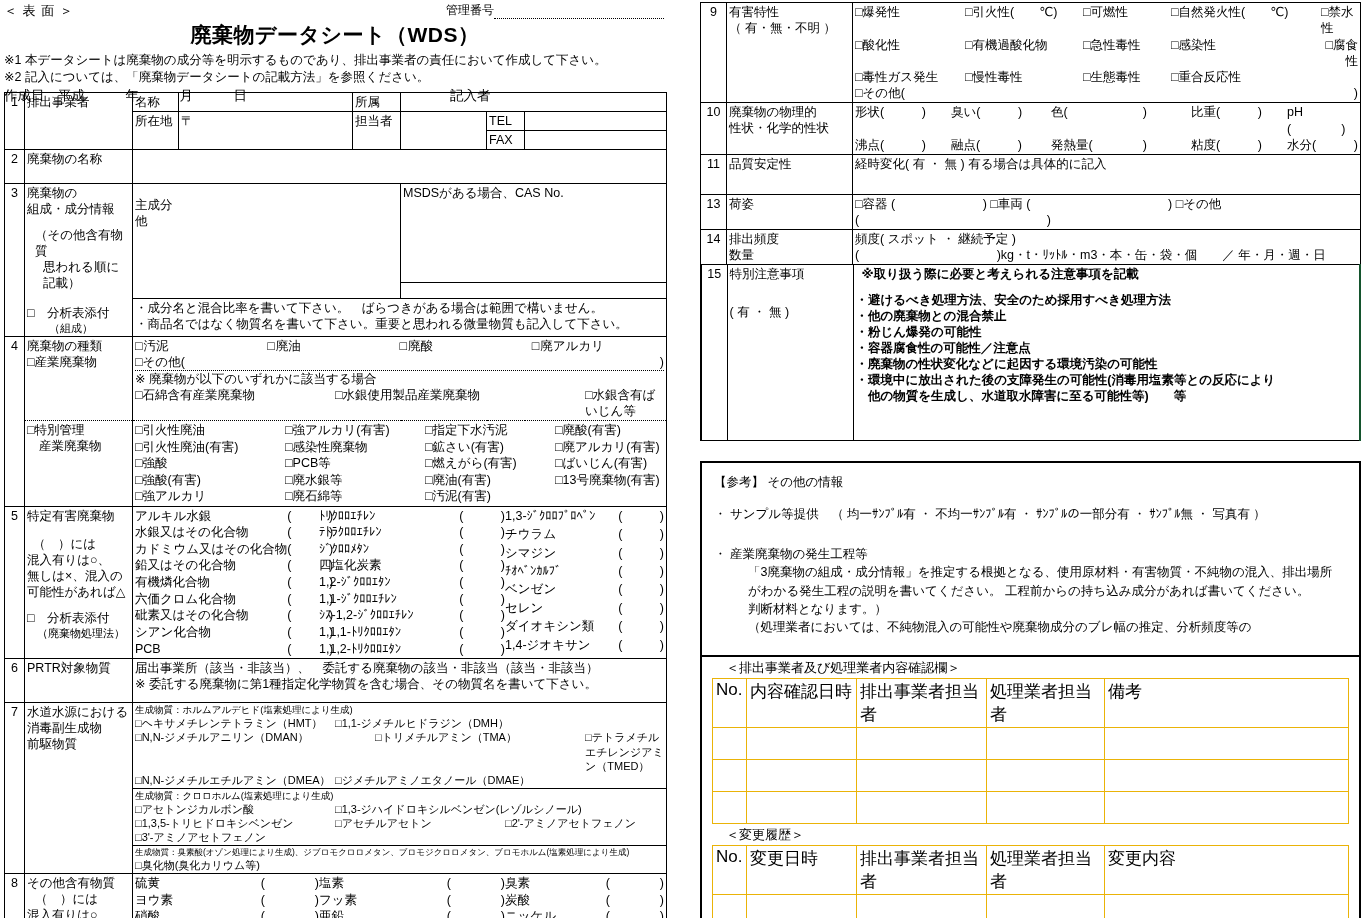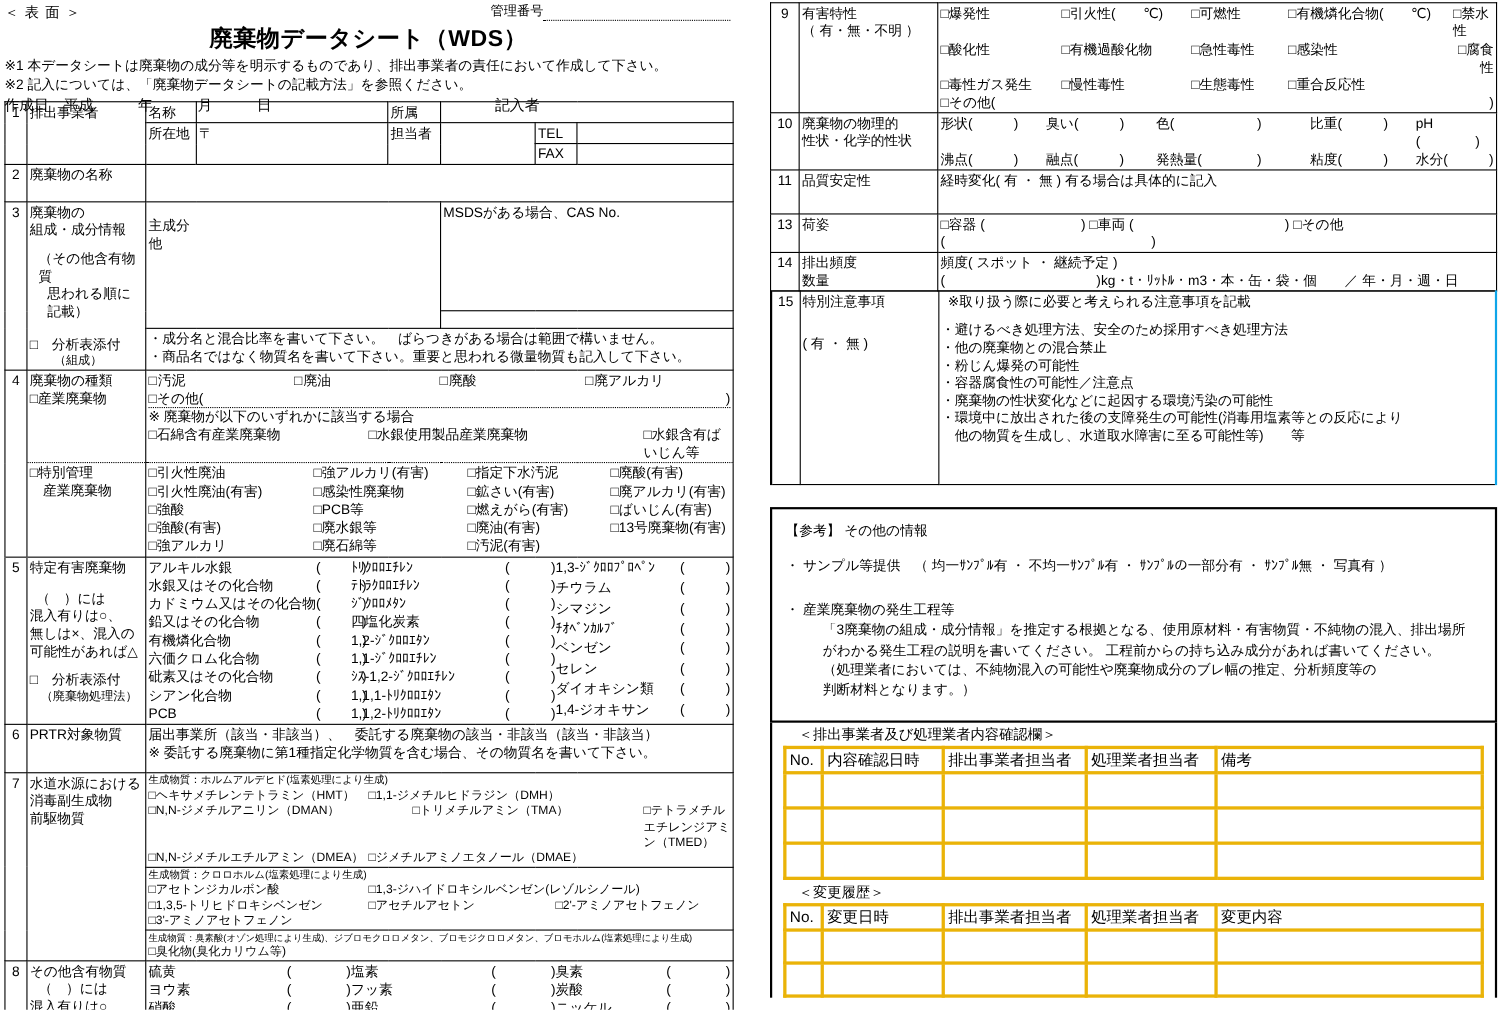--- a/index.html
+++ b/index.html
@@ -79,21 +79,21 @@
   
   .refbox {
     border: 2px solid #000; padding: 10px 12px 8px 12px;
     font-size: 12.5px; line-height: 1.45;
   }
   .refbox .ttl { margin-bottom: 14px; }
   .indent2 { padding-left: 34px; }
 
   table.grid2 { border-collapse: collapse; width: 100%; table-layout: fixed; }
   table.grid2 td {
-    border: 3px solid #eab308; font-size: 14px; padding: 1px 3px;
+    border: 1px solid #eab308; font-size: 17px; padding: 1px 3px;
     height: 19px; vertical-align: top;
   }
   table.grid2 td.hd { height: 20px; }
   .sectitle { font-size: 13px; padding: 2px 0 1px 14px; }
   .outer-thick { border: 2px solid #000; }
 </style>
 </head>
 <body>
 
 <div class="page">
@@ -533,21 +533,21 @@
         <td class="no">9</td>
         <td>
           <div>有害特性</div>
           <div>（ 有・無・不明 ）</div>
         </td>
         <td>
           <div class="hazrow" style="grid-template-columns:110px 118px 88px 150px 1fr;">
             <div>□爆発性</div>
             <div>□引火性(　　℃)</div>
             <div>□可燃性</div>
-            <div>□有機燐化合物(　　℃)</div>
+            <div>□自然発火性(　　℃)</div>
             <div>□禁水性</div>
           </div>
           <div class="hazrow" style="grid-template-columns:110px 118px 88px 150px 1fr;">
             <div>□酸化性</div>
             <div>□有機過酸化物</div>
             <div>□急性毒性</div>
             <div>□感染性</div>
             <div style="text-align:right">□腐食性</div>
           </div>
           <div class="hazrow" style="grid-template-columns:110px 118px 88px 1fr;">
@@ -622,21 +622,21 @@
           <col>
         </colgroup>
       <tbody>
           <tr class="thick-top thick-bot">
         <td class="no" style="border-left:2px solid #000;">15</td>
         <td>
           <div>特別注意事項</div>
           <div style="height:22px"></div>
           <div>( 有 ・ 無 )</div>
         </td>
-        <td style="height:176px; border-right:2px solid #0ea5e9;">
+        <td style="height:176px; border-right:2px solid #14532d;font-weight:bold;">
           <div style="padding-left:6px">※取り扱う際に必要と考えられる注意事項を記載</div>
           <div style="height:10px"></div>
           <div>・避けるべき処理方法、安全のため採用すべき処理方法</div>
           <div>・他の廃棄物との混合禁止</div>
           <div>・粉じん爆発の可能性</div>
           <div>・容器腐食性の可能性／注意点</div>
           <div>・廃棄物の性状変化などに起因する環境汚染の可能性</div>
           <div>・環境中に放出された後の支障発生の可能性(消毒用塩素等との反応により</div>
           <div>　他の物質を生成し、水道取水障害に至る可能性等)　　等</div>
         </td>
@@ -644,22 +644,22 @@
     </tbody>
       </table>
 
     <div class="refbox" style="margin-top:20px; height:196px;">
       <div class="ttl">【参考】 その他の情報</div>
       <div>・ サンプル等提供　（ 均一ｻﾝﾌﾟﾙ有 ・ 不均一ｻﾝﾌﾟﾙ有 ・ ｻﾝﾌﾟﾙの一部分有 ・ ｻﾝﾌﾟﾙ無 ・ 写真有 ）</div>
       <div style="height:22px"></div>
       <div>・ 産業廃棄物の発生工程等</div>
       <div class="indent2">「3廃棄物の組成・成分情報」を推定する根拠となる、使用原材料・有害物質・不純物の混入、排出場所</div>
       <div class="indent2">がわかる発生工程の説明を書いてください。 工程前からの持ち込み成分があれば書いてください。</div>
+      <div class="indent2">判断材料となります。）</div>
       <div class="indent2">（処理業者においては、不純物混入の可能性や廃棄物成分のブレ幅の推定、分析頻度等の</div>
-      <div class="indent2">判断材料となります。）</div>
     </div>
 
     <div class="outer-thick" style="border-top:none; border-bottom:none; padding:0 10px 0 10px;">
       <div class="sectitle">＜排出事業者及び処理業者内容確認欄＞</div>
       <table class="grid2">
         <colgroup>
             <col style="width:34px">
             <col style="width:110px">
             <col style="width:130px">
             <col style="width:118px">

